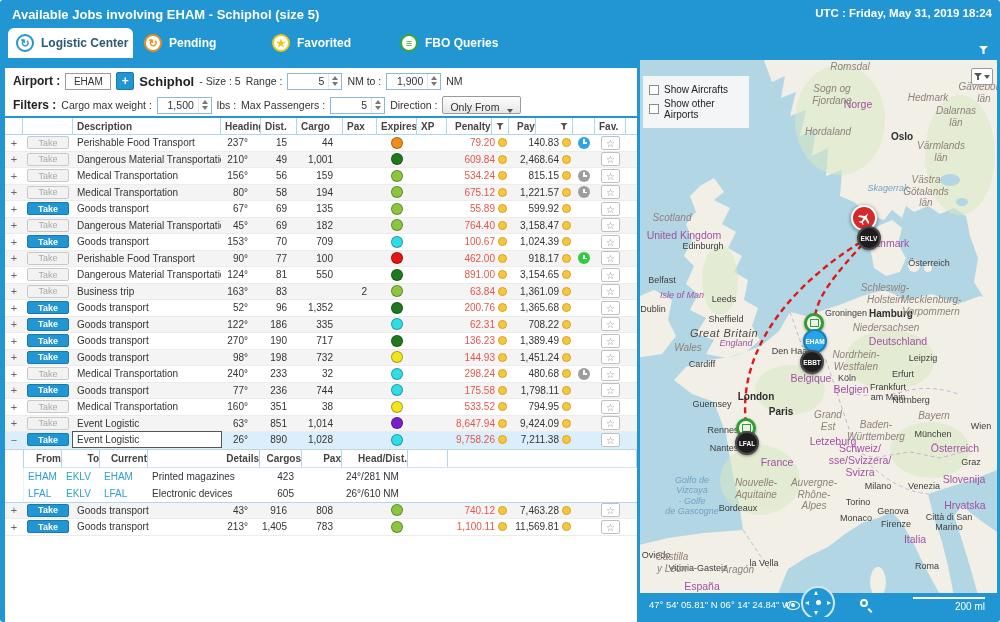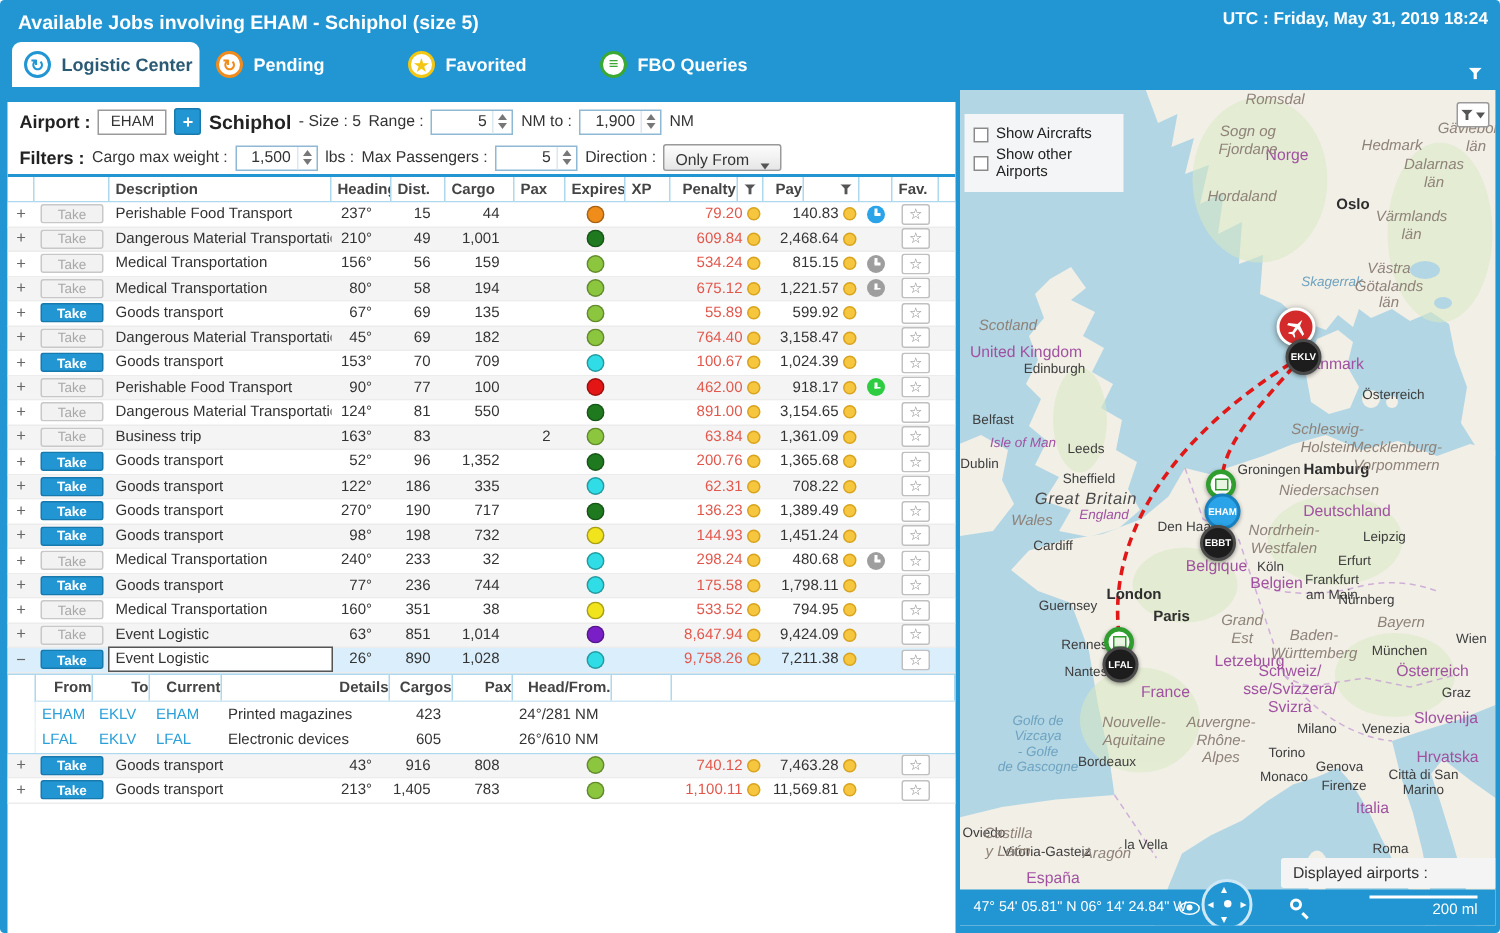--- a/index.html
+++ b/index.html
@@ -706,21 +706,21 @@
             </span>
           </div>
           <div class="leg">
             <div class="leghdr">
               <span>From</span>
               <span>To</span>
               <span>Current</span>
               <span>Details</span>
               <span>Cargos</span>
               <span>Pax</span>
-              <span>Head/From.</span>
+              <span>Head/Dist.</span>
               <span></span>
               <span></span>
             </div>
             <div class="legrow">
               <span class="code">EHAM</span>
               <span class="code">EKLV</span>
               <span class="code">EHAM</span>
               <span>Printed magazines</span>
               <span class="num">423</span>
               <span></span>
@@ -955,21 +955,20 @@
         </label>
         <label class="chk">
           <span class="box"></span>
           <span>Show other Airports</span>
         </label>
       </div>
     <div id="layerbtn">
         <span class="funnel dark"></span>
         <span class="caret"></span>
       </div>
-    <div id="dispstrip">Displayed airports :</div>
 
     <div id="mapbar">
       <span id="coords">47° 54' 05.81" N 06° 14' 24.84" W</span>
       <span class="eye"></span>
       <div class="dpad">
         <span class="up">▴</span>
         <span class="dn">▾</span>
         <span class="lf">◂</span>
         <span class="rt">▸</span>
         <span class="ctr"></span>

